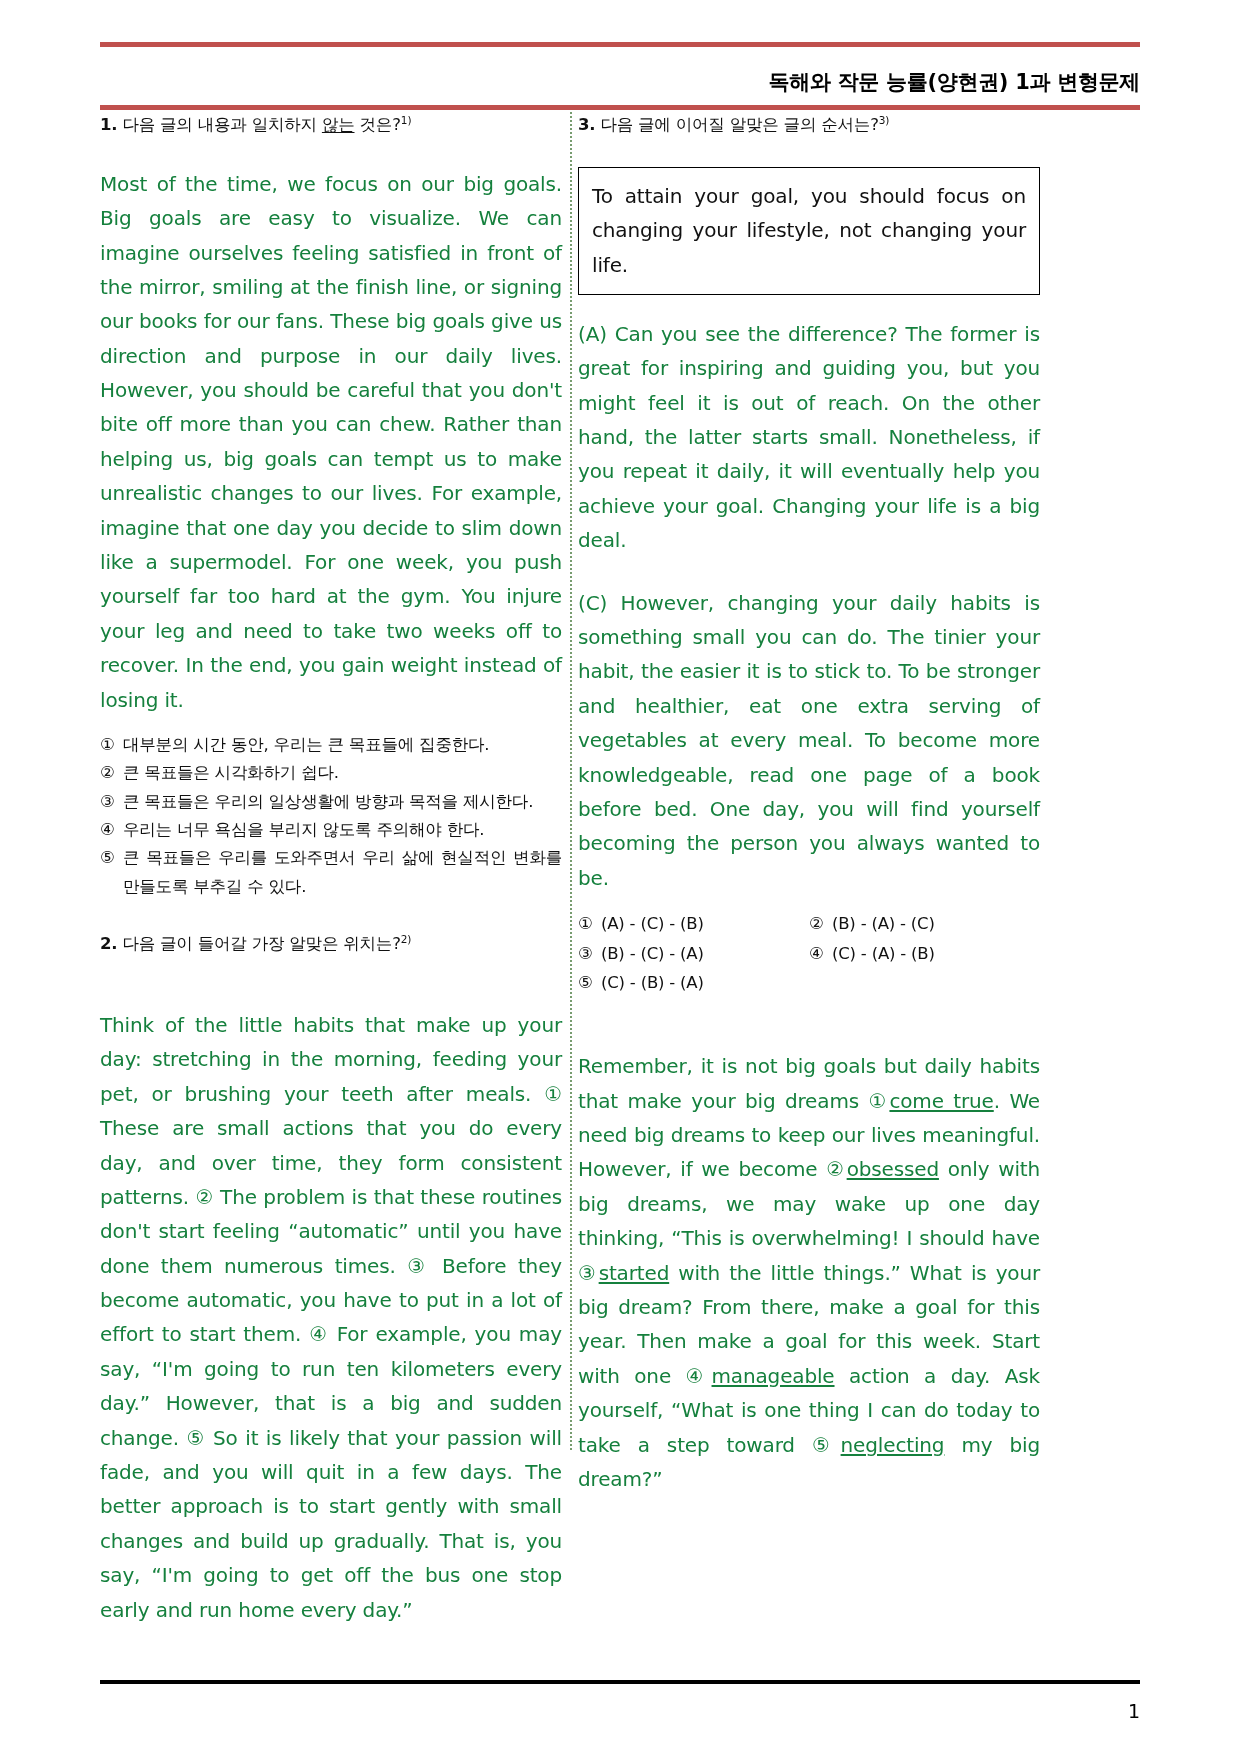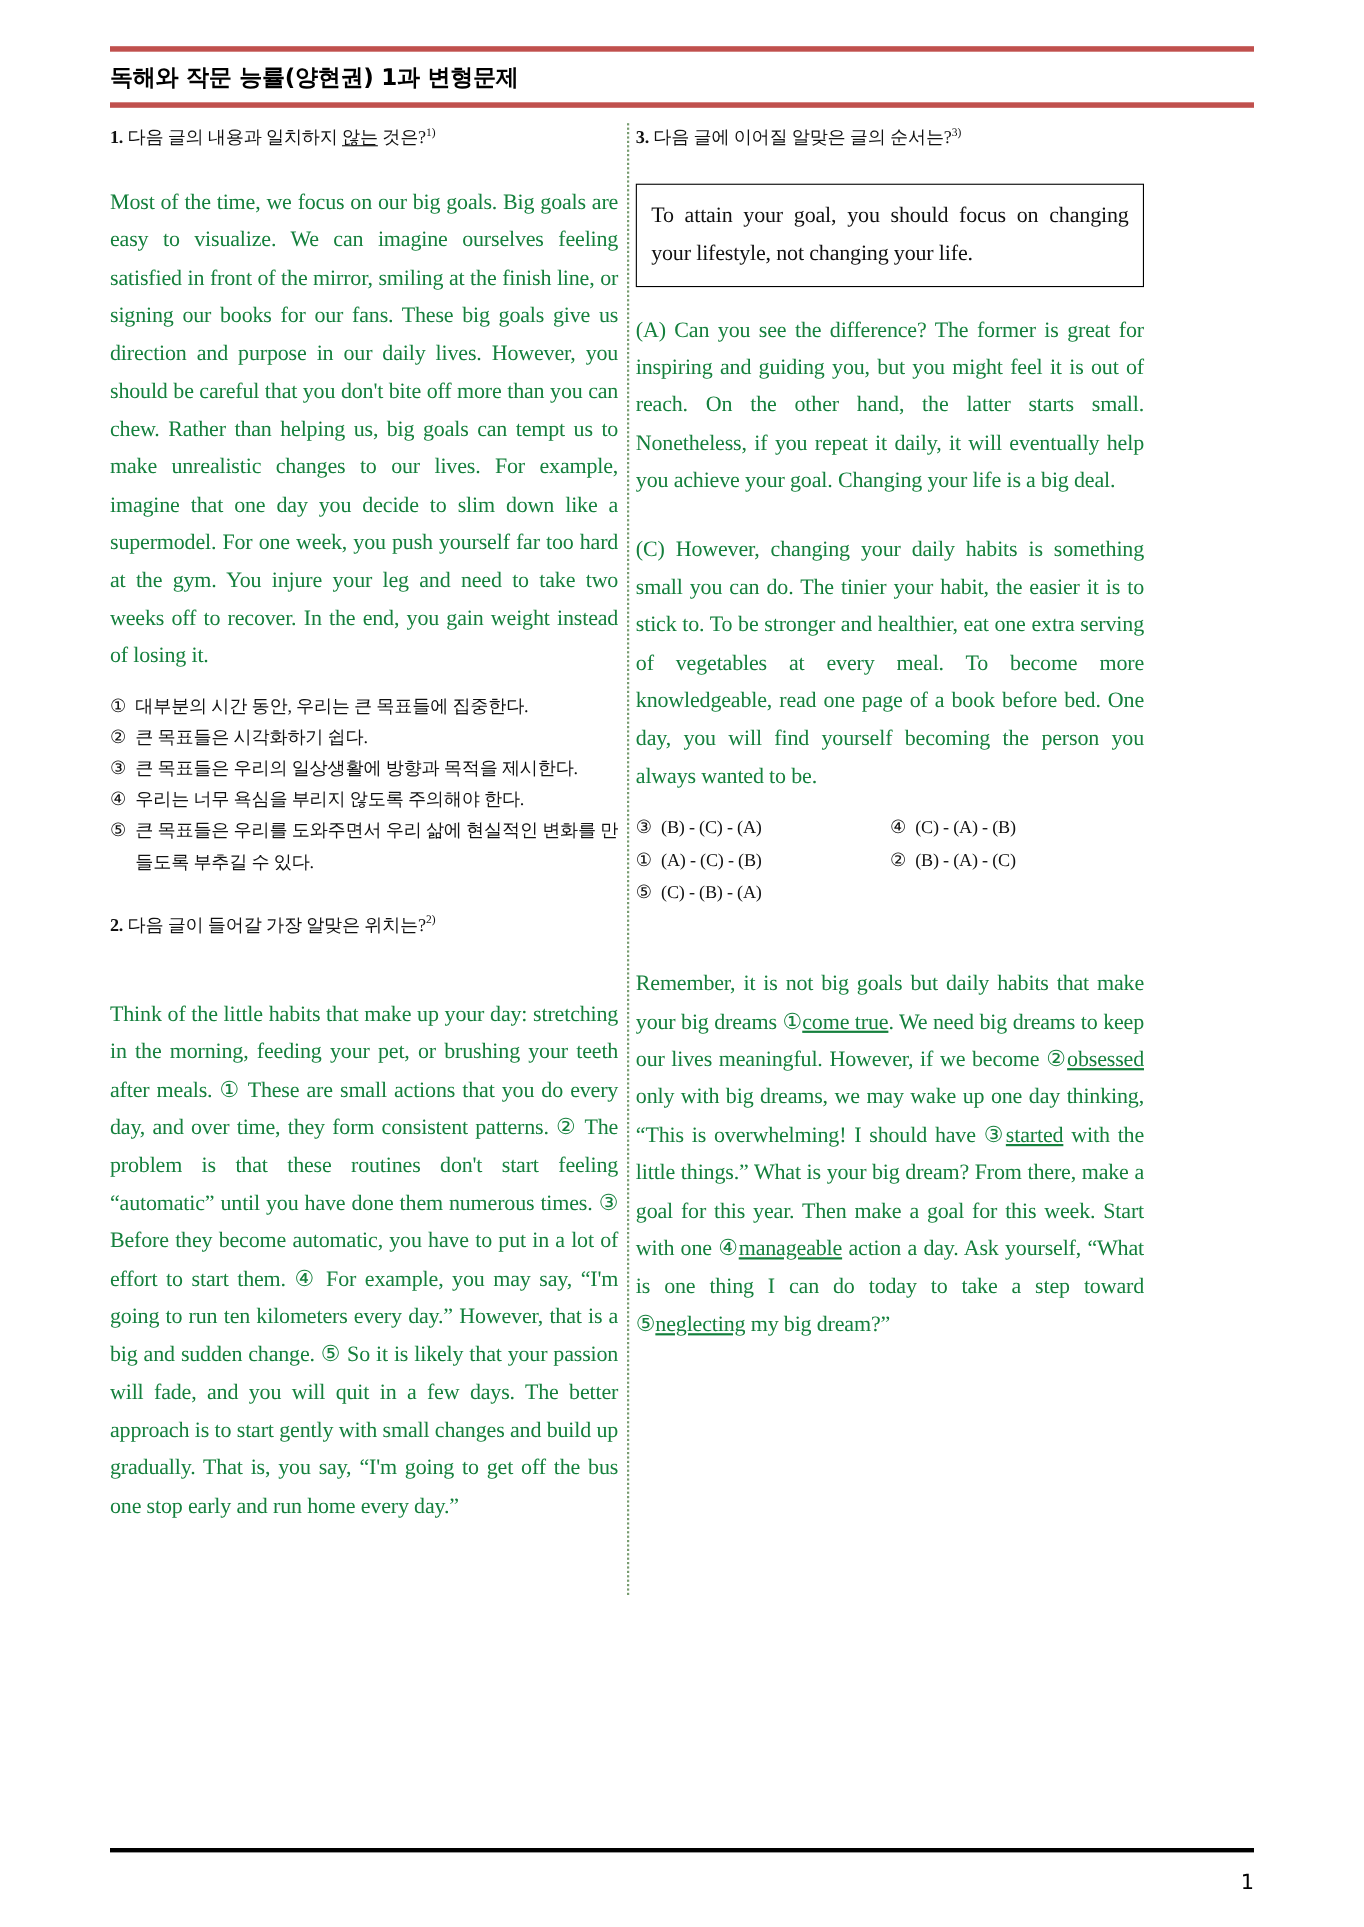--- a/index.html
+++ b/index.html
@@ -32,42 +32,42 @@
     height: 5px;
     background: #c0504d;
     width: 100%;
   }
   .rule-bottom {
     height: 5px;
     background: #c0504d;
     width: 100%;
   }
   .doc-title {
-    text-align: left;
+    text-align: right;
     font-size: 21px;
     font-weight: bold;
     letter-spacing: -0.3px;
     padding: 9px 0 9px 0;
     color: #000000;
     white-space: nowrap;
+    margin-top: 12px;
   }
 
   
   .columns {
     position: absolute;
     left: 100px;
     top: 112px;
     width: 1040px;
     height: 1520px;
   }
   .col {
     position: absolute;
     top: 0;
     width: 462px;
-    font-family: Liberation Serif, serif;
   }
   .col-left  { left: 0px; }
   .col-right { left: 478px; }
 
   .col-divider {
     position: absolute;
     left: 470px;
     top: 0px;
     width: 0px;
     height: 1338px;
@@ -248,32 +248,32 @@
       <p class="passage">(A) Can you see the difference? The former is great for inspiring and guiding you, but you might feel it is out of reach. On the other hand, the latter starts small. Nonetheless, if you repeat it daily, it will eventually help you achieve your goal. Changing your life is a big deal.</p>
       <div class="spacer-sm"></div>
       <div class="spacer-sm"></div>
       <p class="passage">(C) However, changing your daily habits is something small you can do. The tinier your habit, the easier it is to stick to. To be stronger and healthier, eat one extra serving of vegetables at every meal. To become more knowledgeable, read one page of a book before bed. One day, you will find yourself becoming the person you always wanted to be.</p>
 
       <div class="spacer-sm"></div>
 
       <div class="choices-grid">
         <div class="cg-row">
           <div class="cg-cell">
+            <span class="mk">①</span><span>(A) - (C) - (B)</span>
+          </div>
+          <div class="cg-cell">
+            <span class="mk">②</span><span>(B) - (A) - (C)</span>
+          </div>
+        </div>
+        <div class="cg-row">
+          <div class="cg-cell">
             <span class="mk">③</span><span>(B) - (C) - (A)</span>
           </div>
           <div class="cg-cell">
             <span class="mk">④</span><span>(C) - (A) - (B)</span>
-          </div>
-        </div>
-        <div class="cg-row">
-          <div class="cg-cell">
-            <span class="mk">①</span><span>(A) - (C) - (B)</span>
-          </div>
-          <div class="cg-cell">
-            <span class="mk">②</span><span>(B) - (A) - (C)</span>
           </div>
         </div>
         <div class="cg-row">
           <div class="cg-cell">
             <span class="mk">⑤</span><span>(C) - (B) - (A)</span>
           </div>
           <div class="cg-cell"></div>
         </div>
       </div>
 

